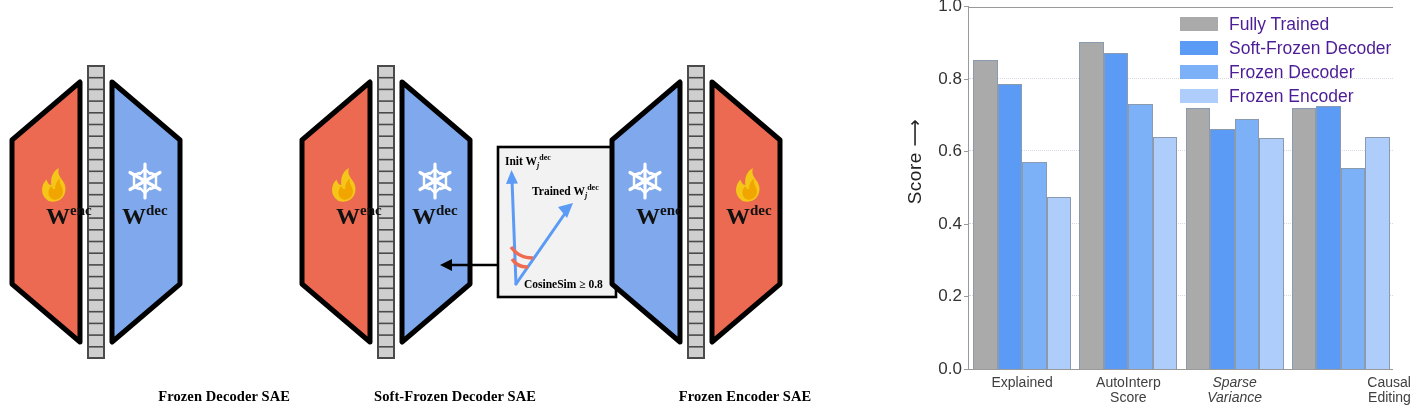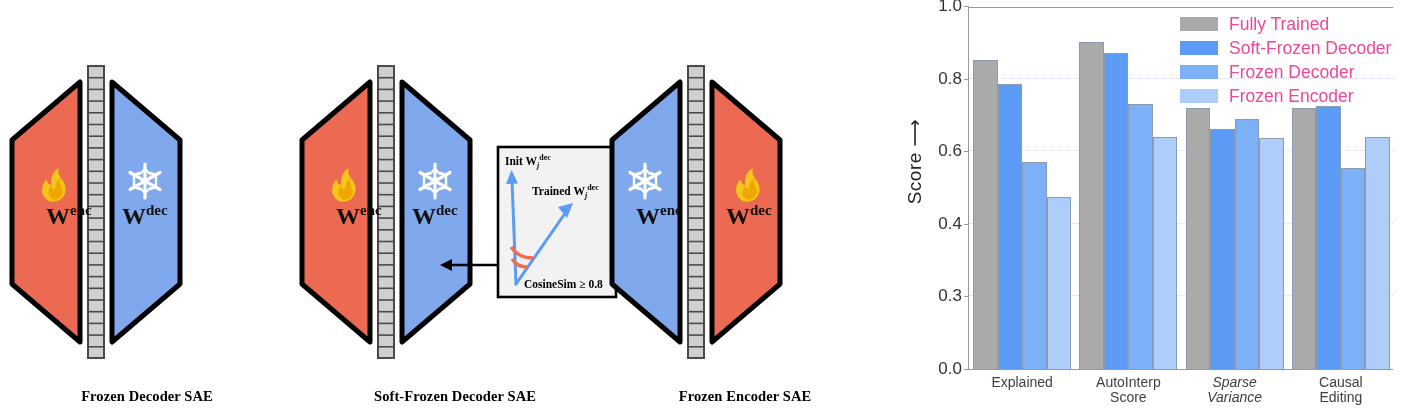--- a/index.html
+++ b/index.html
@@ -41,21 +41,21 @@
     position: absolute;
     left: 0; top: 388px;
     width: 290px;
     text-align: center;
     font-family: "Liberation Serif", serif;
     font-weight: bold;
     font-size: 14.5px;
     color: #000000;
     letter-spacing: .1px;
   }
-  #sae-frozen-decoder .sae-caption { text-align: center; padding-left: 4px; }
+  #sae-frozen-decoder .sae-caption { text-align: right; padding-left: 4px; }
 
   
   #chart-panel {
     position: absolute;
     left: 880px; top: 0;
     width: 533px; height: 420px;
   }
   .axis-title {
     position: absolute;
     left: -36px; top: 150px;
@@ -127,21 +127,21 @@
     align-items: center;
     height: 24px;
   }
   .legend-swatch {
     width: 38px; height: 14px;
     margin-right: 11px;
     flex: 0 0 auto;
   }
   .legend-text {
     font-size: 17.5px;
-    color: #ec4899;
+    color: #4c1d95;
     white-space: nowrap;
   }
 </style>
 </head>
 <body>
 
 <div id="figure">
 
   <div id="diagram-panel">
 
@@ -378,21 +378,21 @@
           <div class="gridline" style="bottom: 217.8px;"></div>
           <div class="gridline" style="bottom: 290.4px;"></div>
         </div>
       <div id="yticks">
           <div style="position: absolute; left: 0px; bottom: 0px; width: 100%; height: 0px;">
             <div class="ytick-mark"></div>
             <div class="ytick-label">0.0</div>
           </div>
           <div style="position: absolute; left: 0px; bottom: 72.6px; width: 100%; height: 0px;">
             <div class="ytick-mark"></div>
-            <div class="ytick-label">0.3</div>
+            <div class="ytick-label">0.2</div>
           </div>
           <div style="position: absolute; left: 0px; bottom: 145.2px; width: 100%; height: 0px;">
             <div class="ytick-mark"></div>
             <div class="ytick-label">0.4</div>
           </div>
           <div style="position: absolute; left: 0px; bottom: 217.8px; width: 100%; height: 0px;">
             <div class="ytick-mark"></div>
             <div class="ytick-label">0.6</div>
           </div>
           <div style="position: absolute; left: 0px; bottom: 290.4px; width: 100%; height: 0px;">
@@ -435,21 +435,21 @@
             <div>Explained</div>
           </div>
           <div class="xtick-label" style="left: 89.375px;">
             <div>AutoInterp</div>
             <div>Score</div>
           </div>
           <div class="xtick-label" style="left: 195.625px; font-style: italic;">
             <div>Sparse</div>
             <div>Variance</div>
           </div>
-          <div class="xtick-label" style="left: 301.875px;">
+          <div class="xtick-label" style="left: 301.875px; text-align: right;">
             <div>Causal</div>
             <div>Editing</div>
           </div>
         </div>
     </div>
 
     <div id="legend">
         <div class="legend-row">
           <span class="legend-swatch" style="background: rgb(170, 170, 170);"></span>
           <span class="legend-text">Fully Trained</span>

